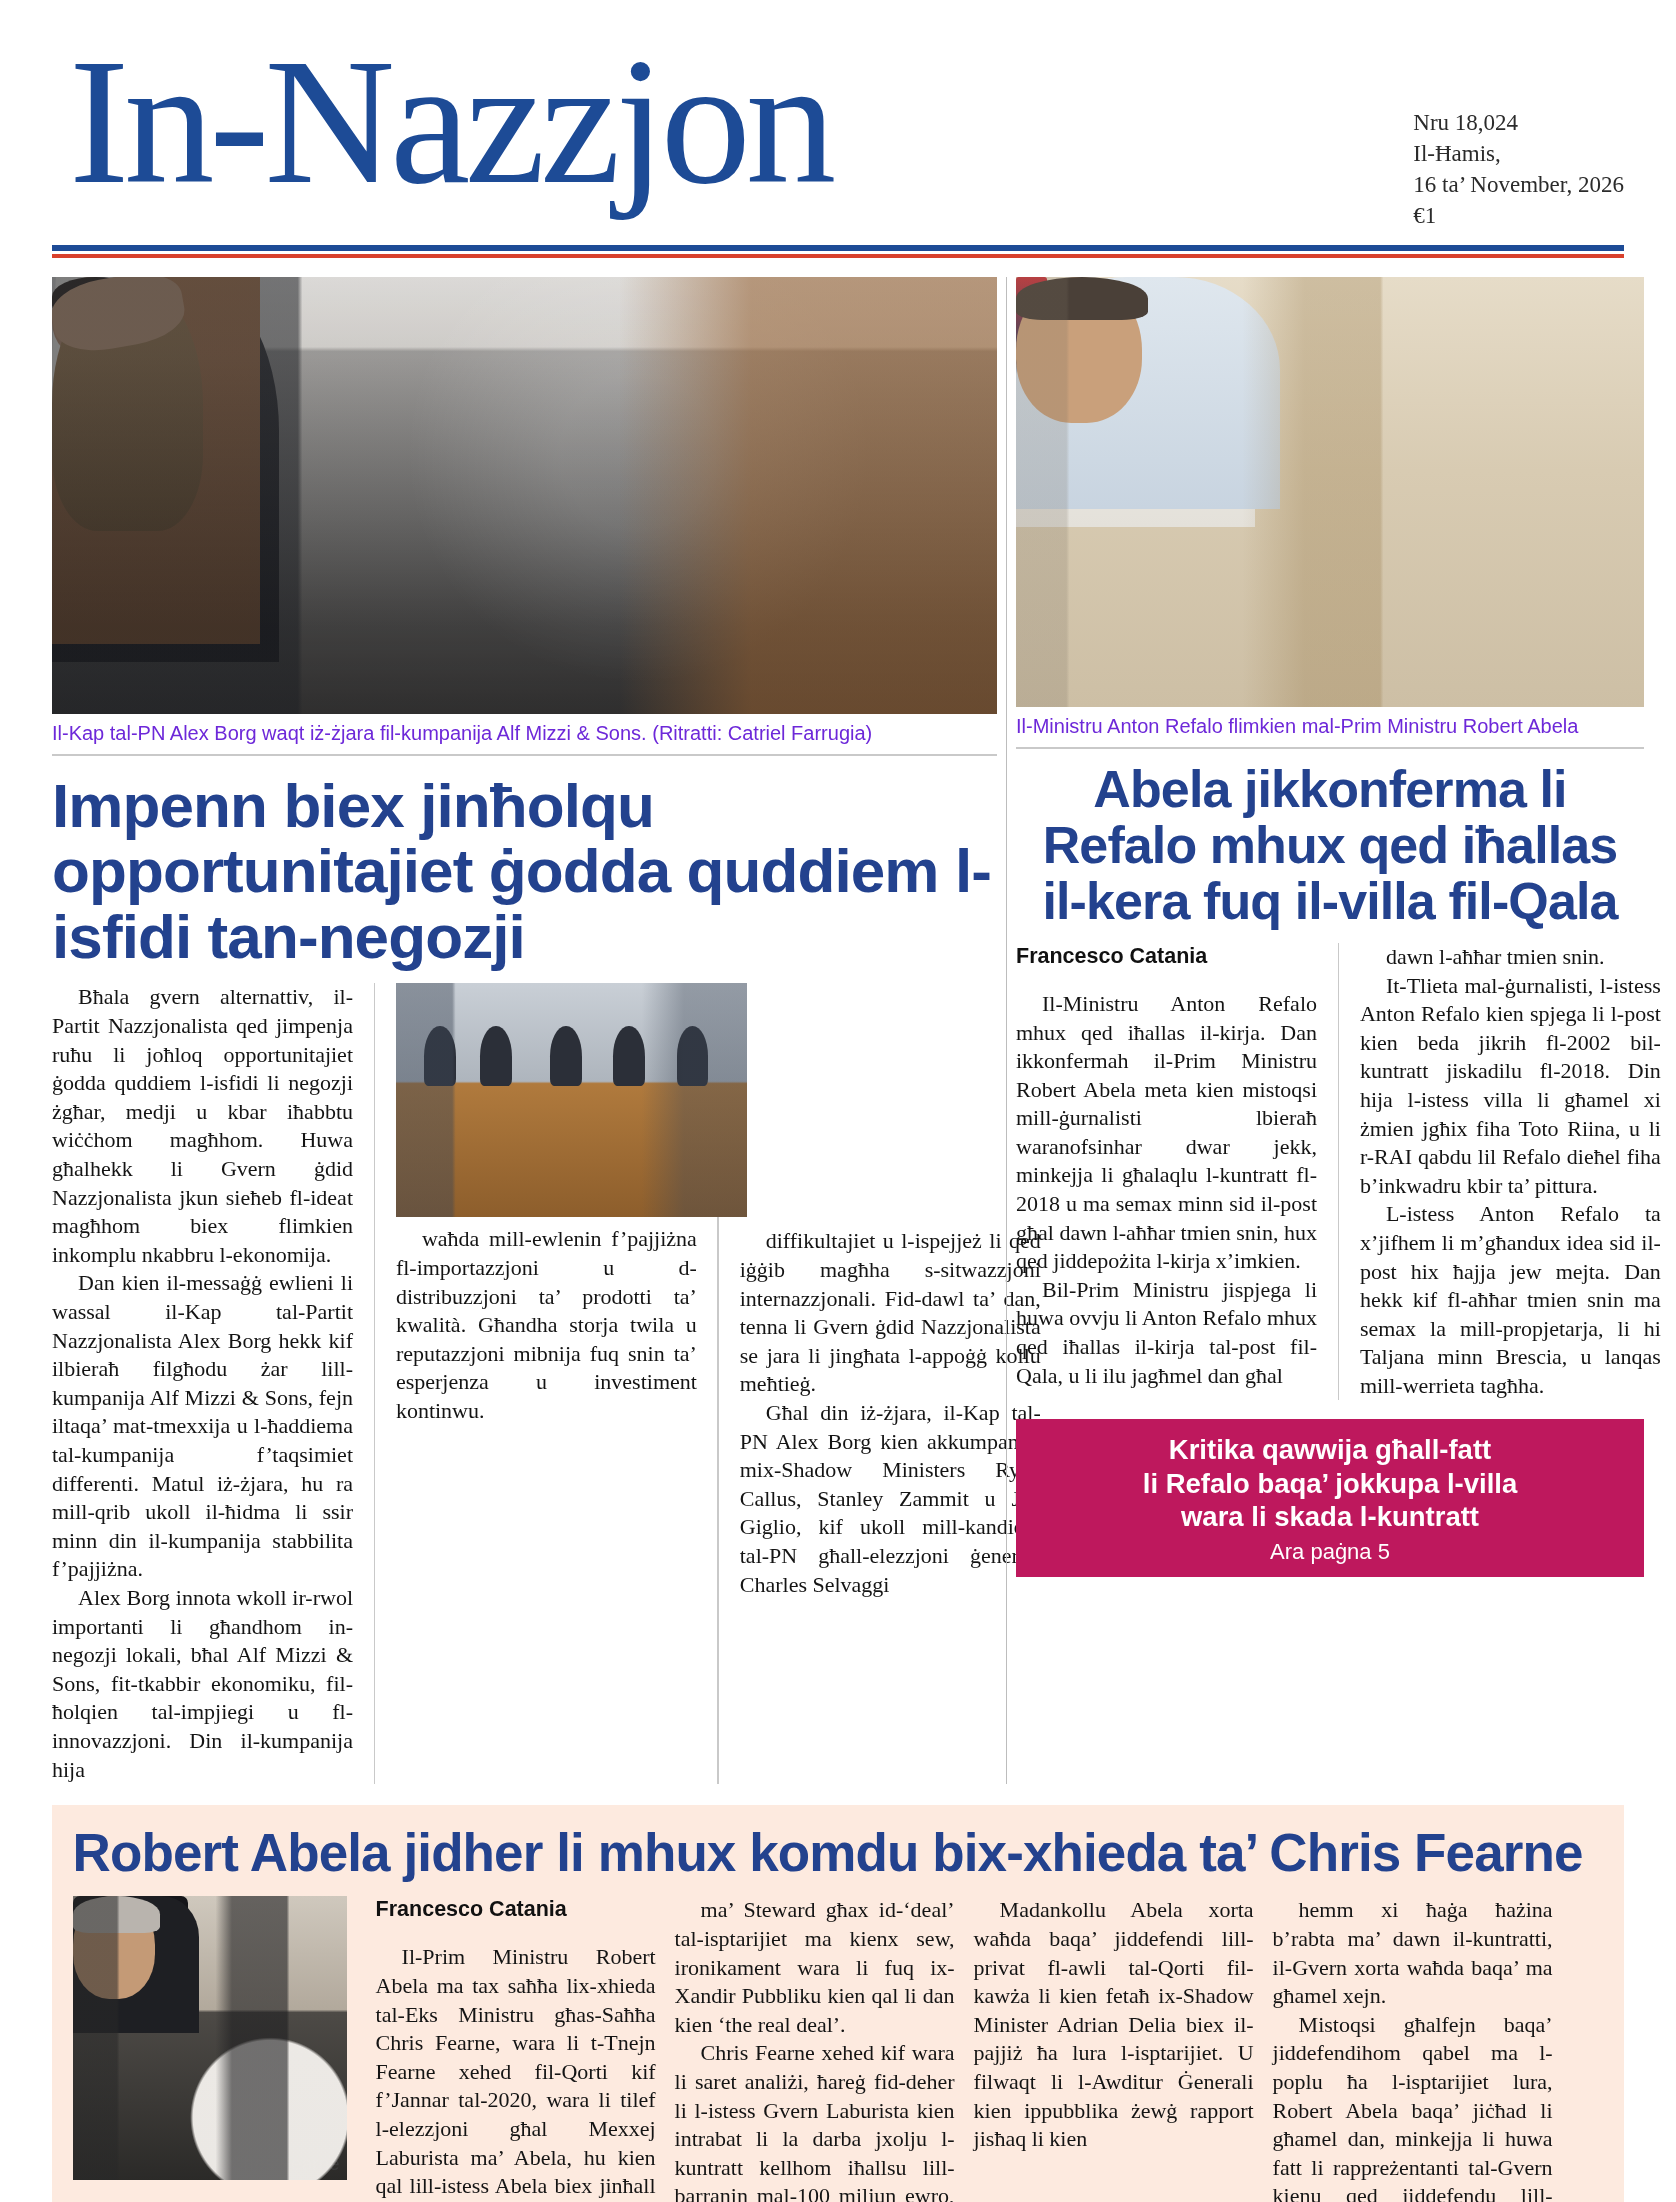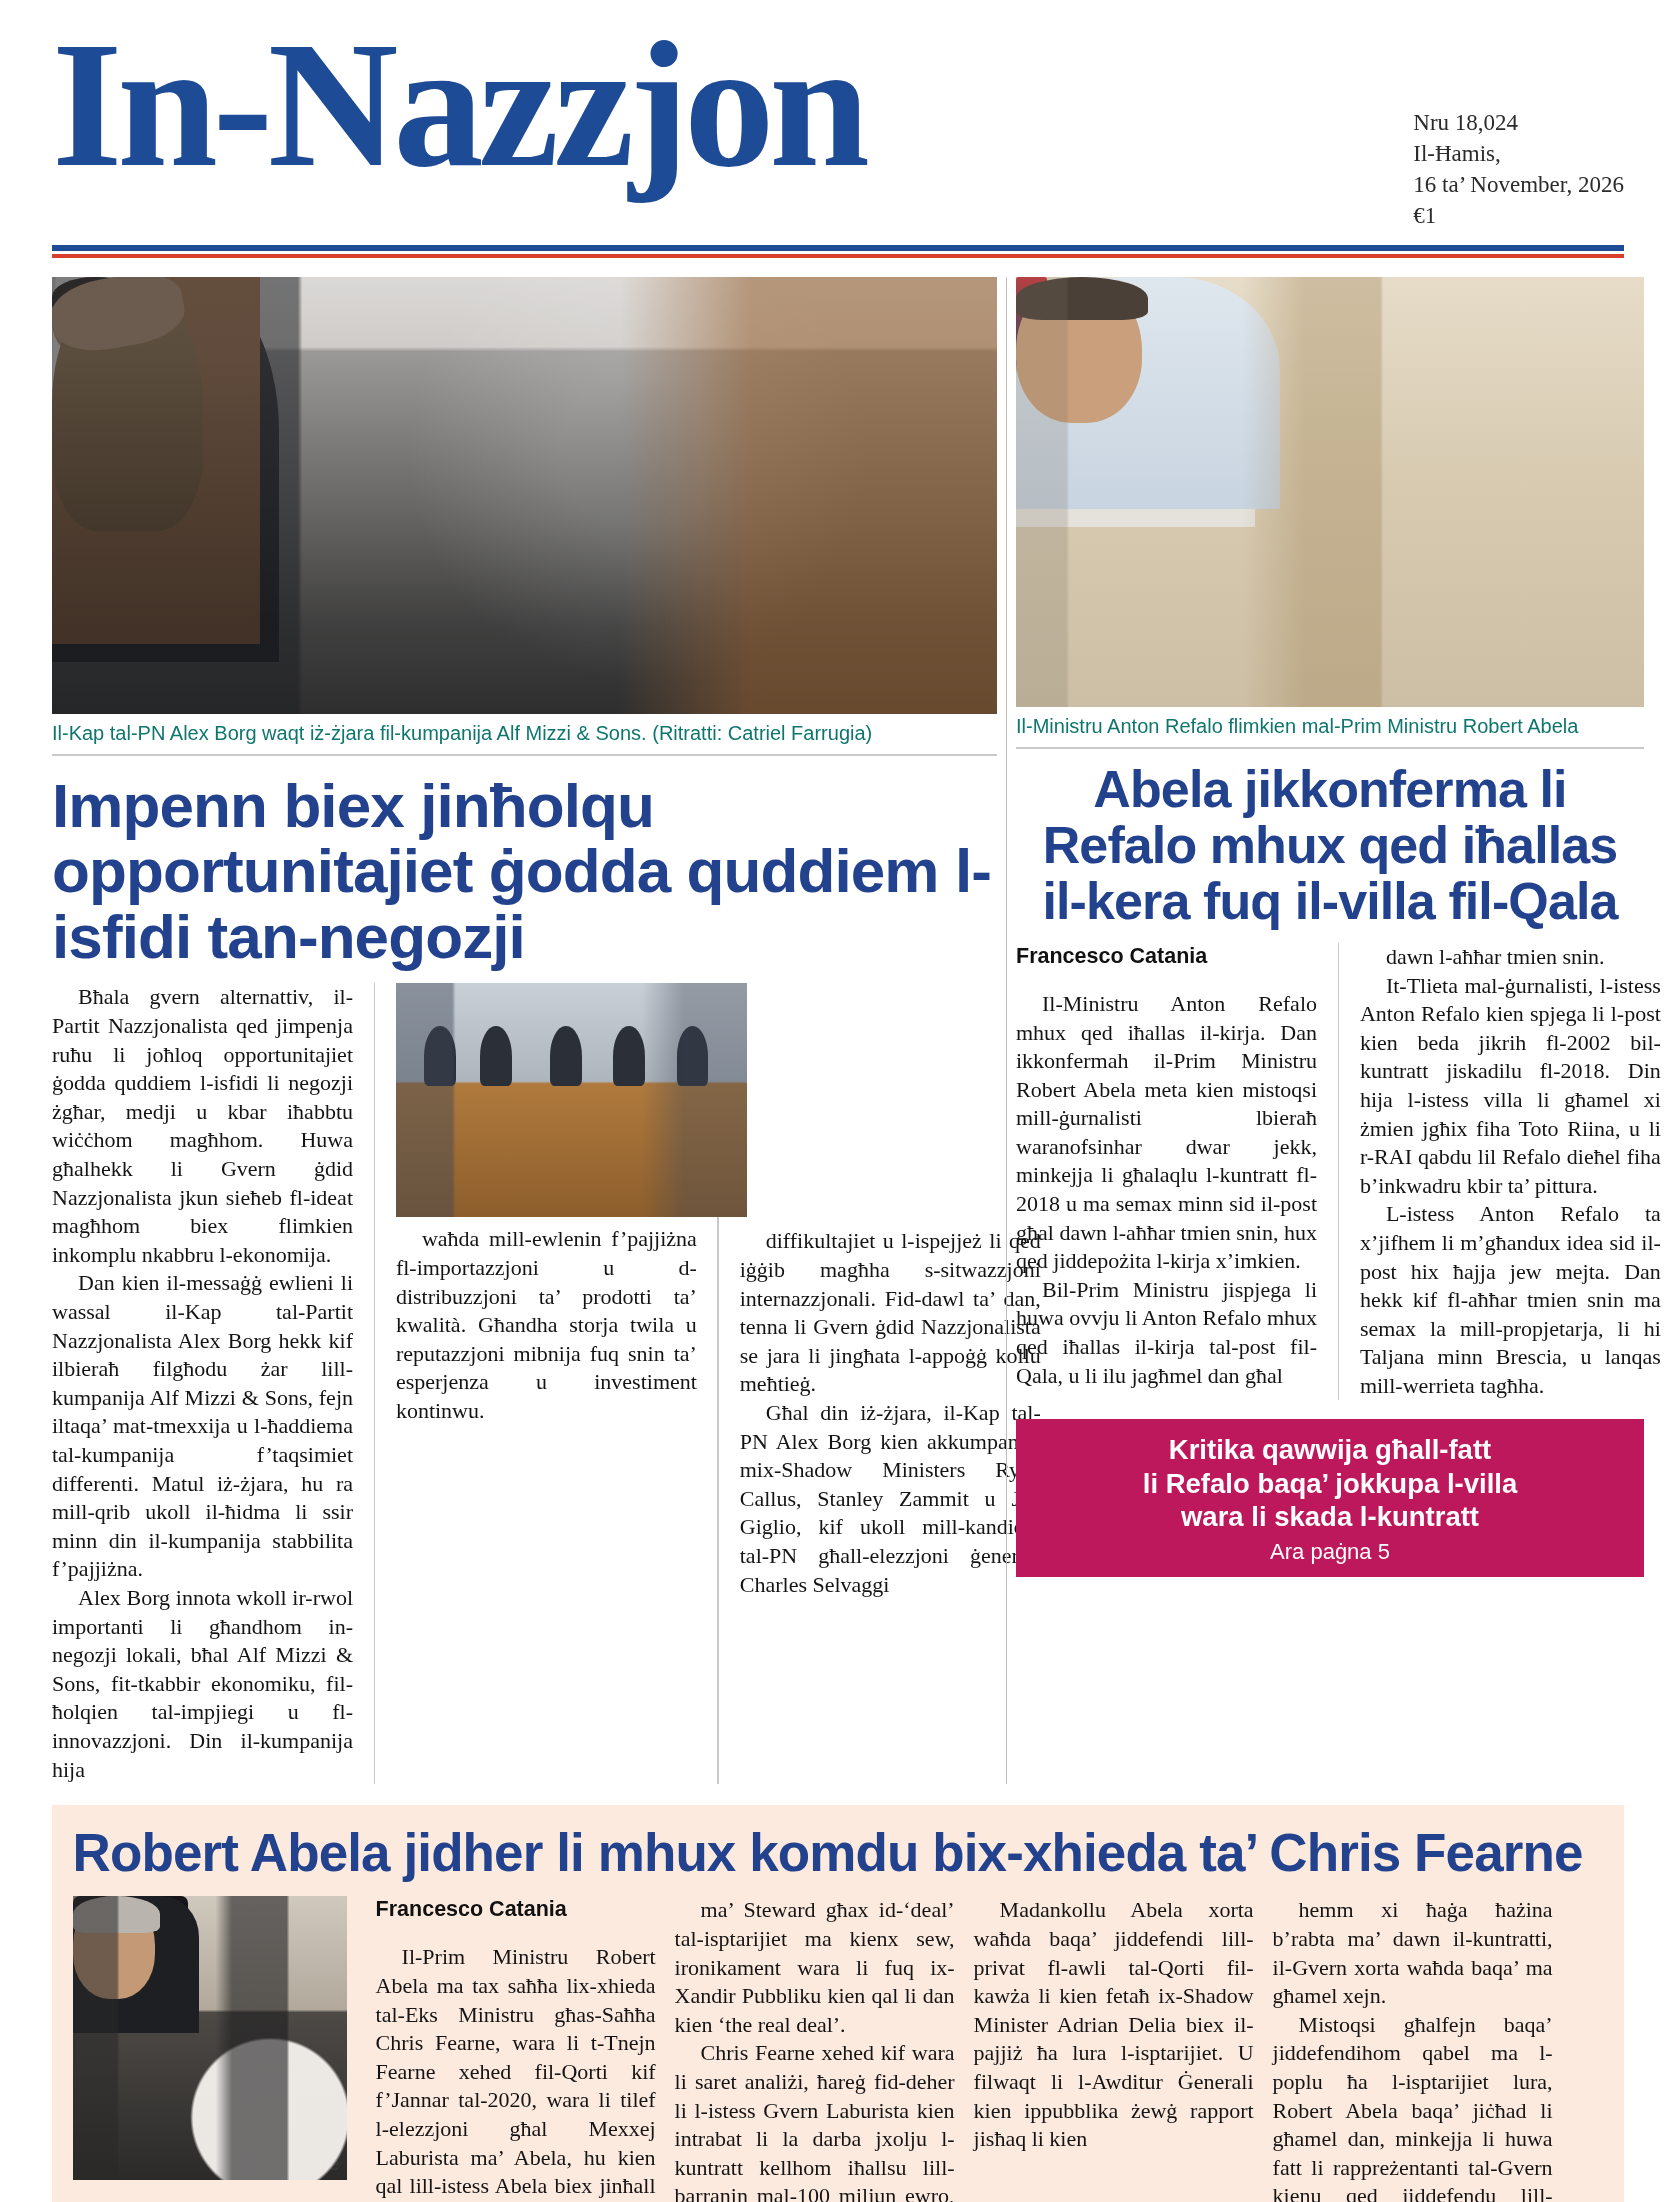--- a/index.html
+++ b/index.html
@@ -16,26 +16,26 @@
   
   .masthead {
     position:relative;
     padding:15.5px 52px 0 52px;
     display:flex;
     align-items:flex-start;
     justify-content:space-between;
   }
   .masthead-title {
     font-family:"Liberation Serif", serif;
-    font-weight:700;
+    font-weight:400;
     font-size:181px;
     line-height:0.92;
     letter-spacing:-5.2px;
     color:#1d4b96;
-    margin:0;
+    margin:17px;
     padding-top:5.2px;
     white-space:nowrap;
   }
   .masthead-meta {
     font-family:Liberation Serif, serif;
     font-size:23px;
     line-height:1.36;
     color:#2b2b2b;
     text-align:left;
     padding-top:91px;
@@ -195,21 +195,21 @@
   }
   .photo-caption-inset {
     position:absolute; right:6.9px; bottom:5.2px;
     font-family:"Liberation Sans", sans-serif;
     font-size:19px; color:#3a3a3a;
   }
 
   .caption {
     font-family:"Liberation Sans", sans-serif;
     font-size:20px;
-    color:#0f766e;
+    color:#6d28d9;
     padding:6.9px 0 0 0;
     line-height:1.25;
   }
   .cap-rule { height:1.7px; background:#c9c9c9; margin-top:7.7px; }
 
   
   .hl-main {
     font-family:"Liberation Sans", sans-serif;
     font-weight:700;
     font-size:62px;

